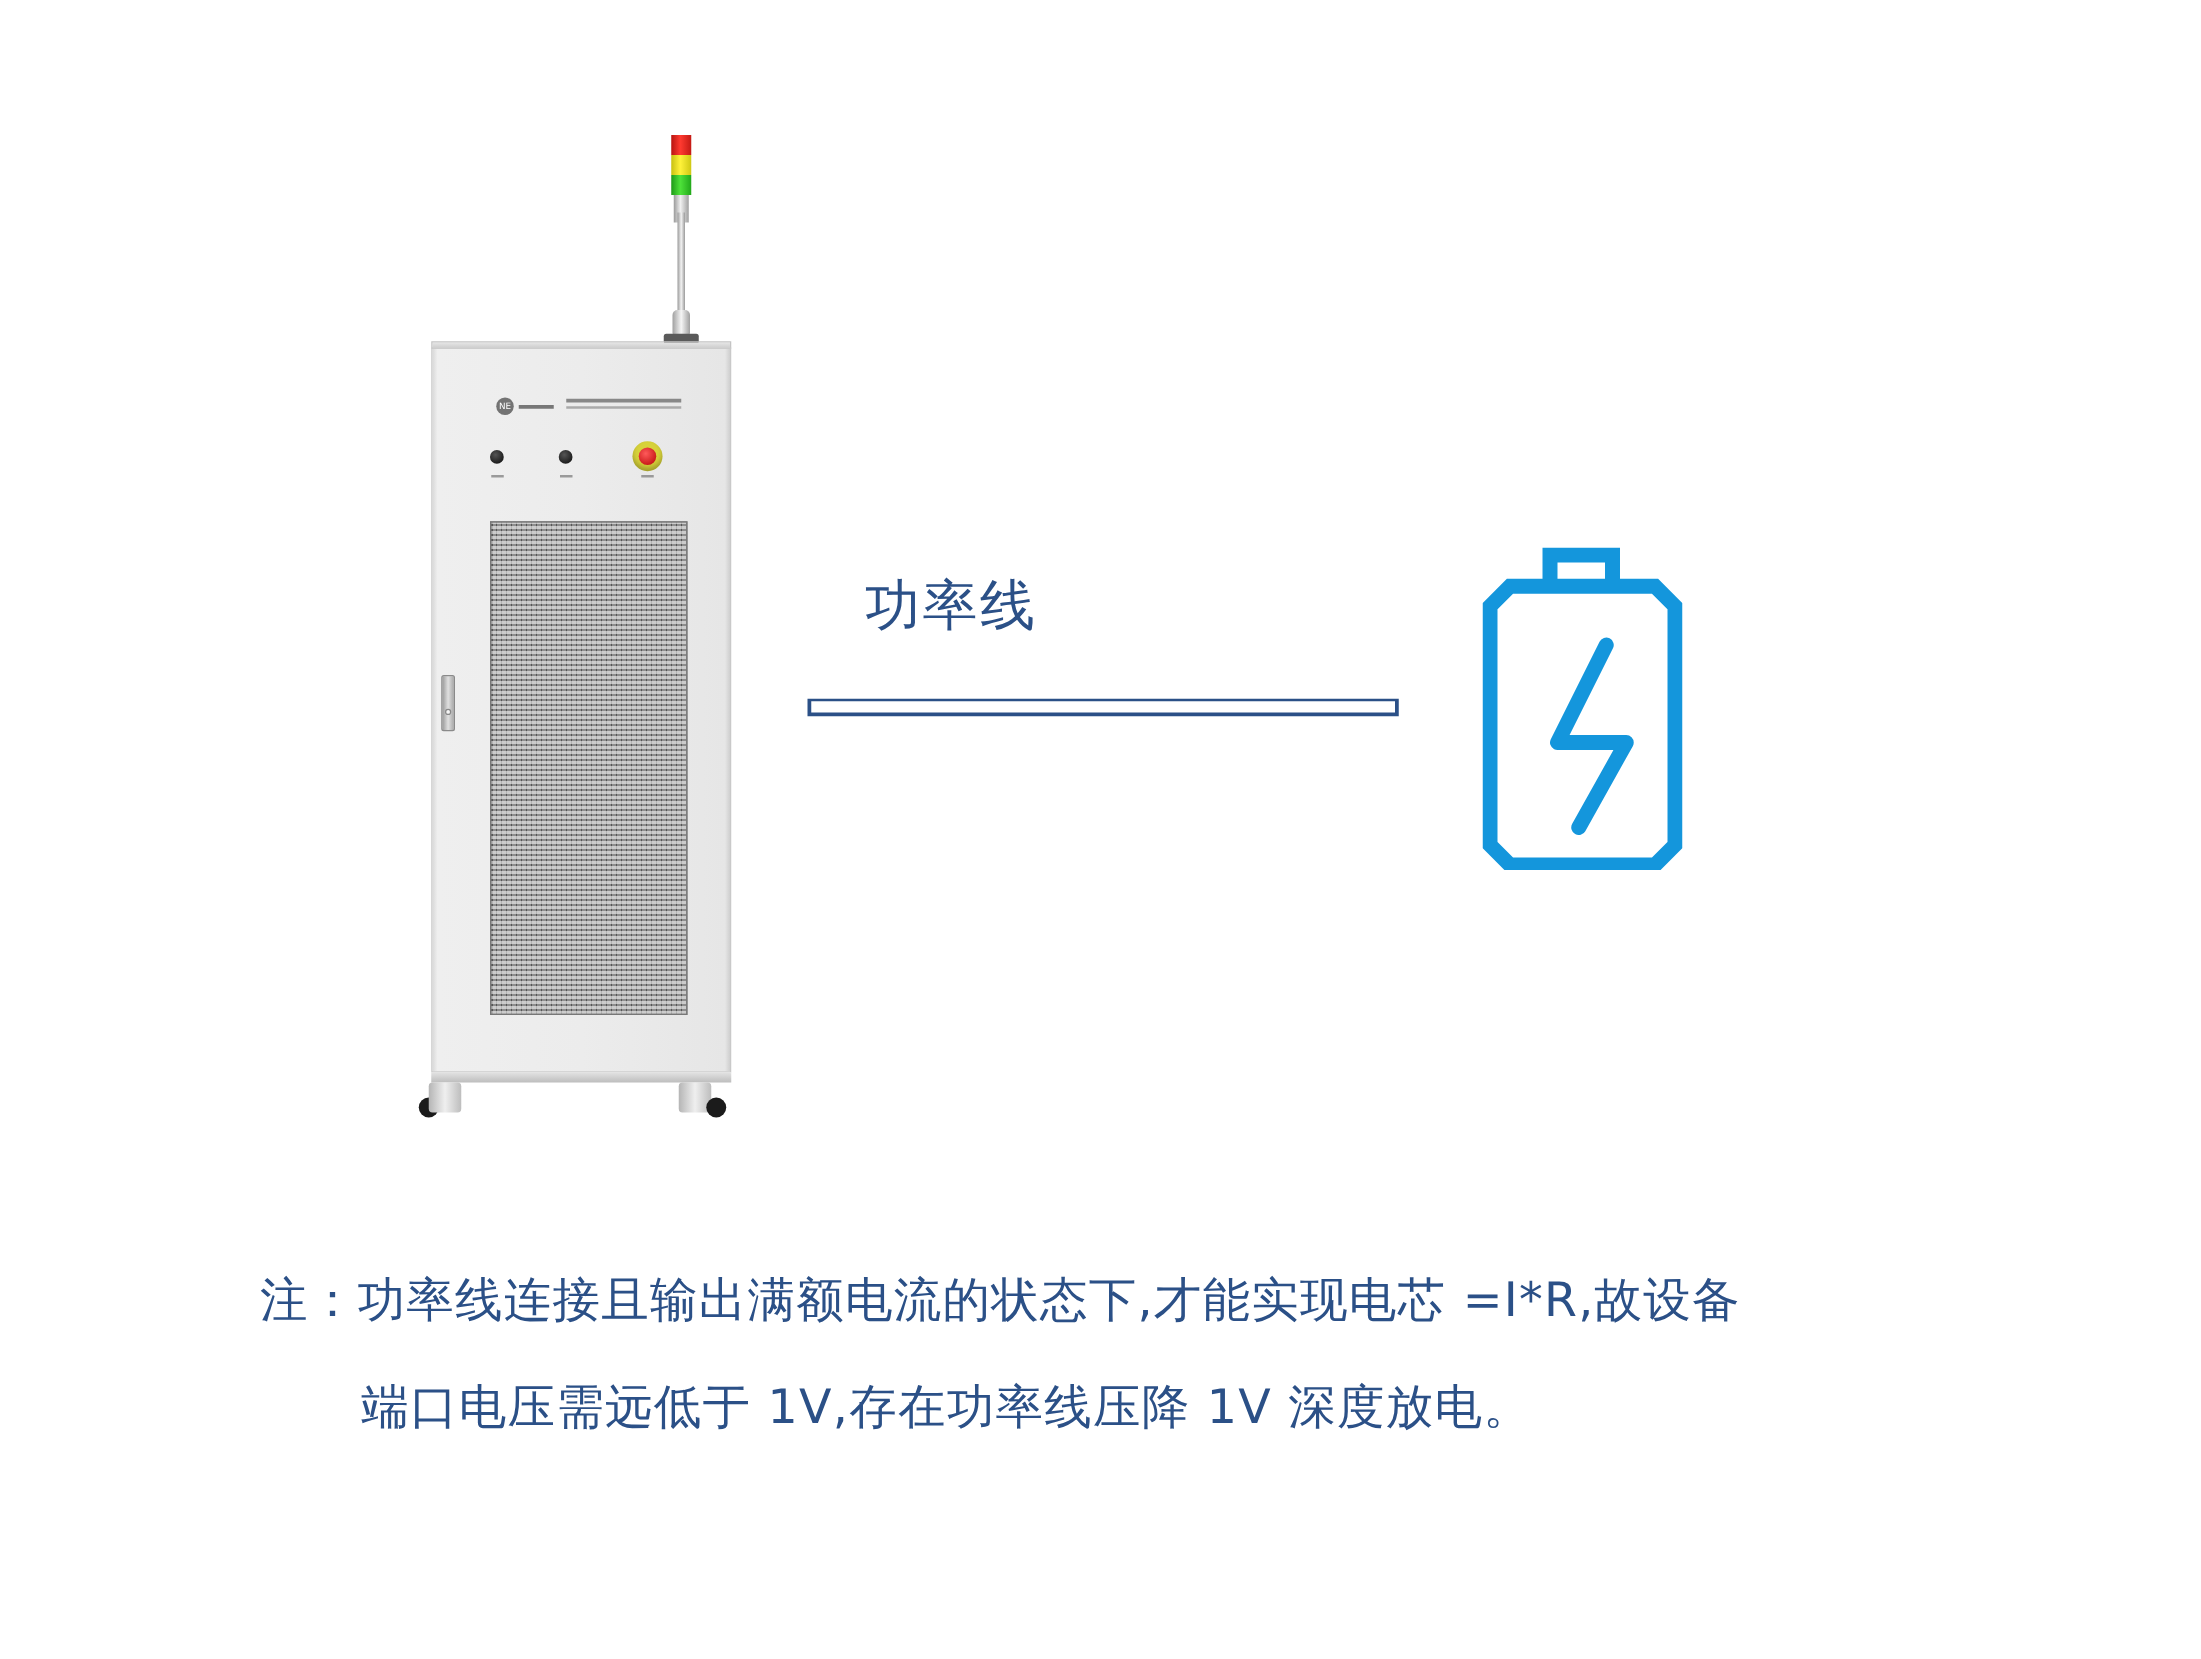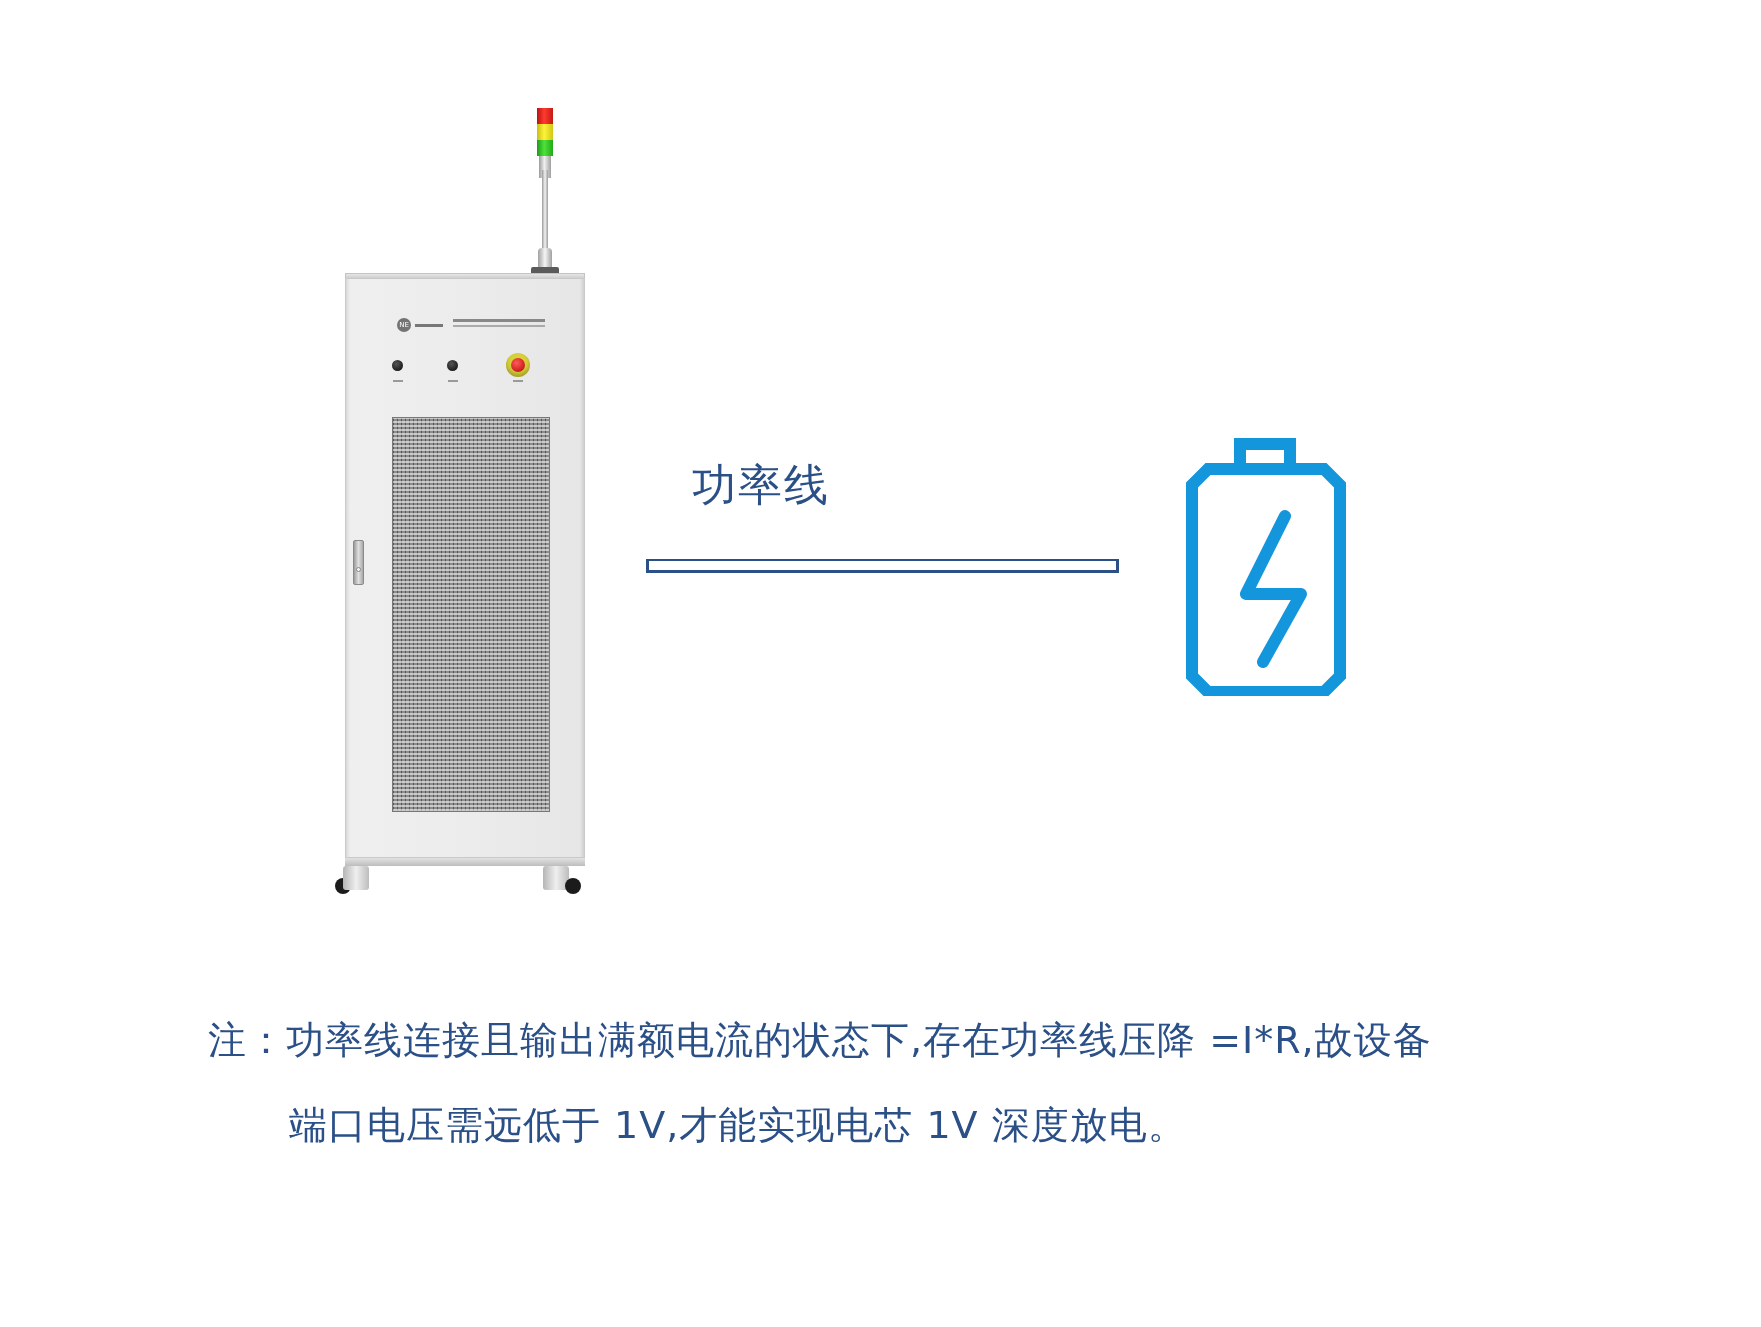--- a/index.html
+++ b/index.html
@@ -131,14 +131,14 @@
 <div id="power-cable"></div>
 
 <svg id="battery" viewBox="0 0 160 258" xmlns="http://www.w3.org/2000/svg">
   <g fill="none" stroke="#1496dc" stroke-width="12" stroke-linejoin="miter">
     <path d="M54 31 V6 H104 V31"></path>
     <path d="M22 31 H138 L154 47 V238 L138 254 H22 L6 238 V47 Z"></path>
     <path d="M99 78 L60 156 H115 L77 224" stroke-linecap="round" stroke-linejoin="round"></path>
   </g>
 </svg>
 
-<div id="note-l1" class="note-line">注：功率线连接且输出满额电流的状态下,存在功率线压降 =I*R,故设备</div>
-<div id="note-l2" class="note-line">端口电压需远低于 1V,才能实现电芯 1V 深度放电。</div>
+<div id="note-l1" class="note-line">注：功率线连接且输出满额电流的状态下,才能实现电芯 =I*R,故设备</div>
+<div id="note-l2" class="note-line">端口电压需远低于 1V,存在功率线压降 1V 深度放电。</div>
 
 </body></html>

